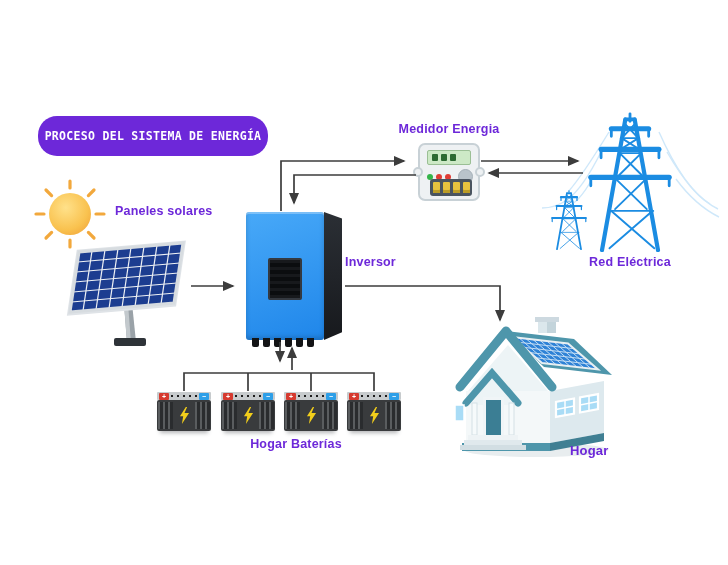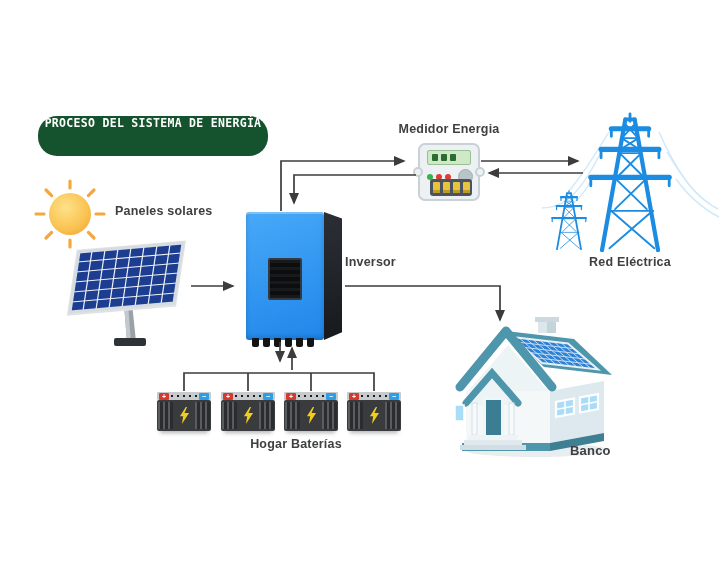--- a/index.html
+++ b/index.html
@@ -1,24 +1,24 @@
 <!DOCTYPE html>
 <html><head>
 <meta charset="utf-8">
 <style>
   html,body{margin:0;padding:0;background:#fff;}
   #canvas{position:relative;width:728px;height:565px;background:#ffffff;overflow:hidden;
           font-family:"Liberation Sans",sans-serif;}
-  .lbl{position:absolute;font-weight:bold;font-size:12.5px;color:#404040;letter-spacing:.2px;white-space:nowrap;}
+  .lbl{position:absolute;font-weight:bold;font-size:12.5px;color:#6d28d9;letter-spacing:.2px;white-space:nowrap;}
   .lbl.center{text-align:center;}
 
   
-  .title{position:absolute;left:38px;top:116px;width:230px;height:40px;background:#14532d;
+  .title{position:absolute;left:38px;top:116px;width:230px;height:40px;background:#6d28d9;
          color:#fff;font-family:"DejaVu Sans Mono","Liberation Mono",monospace;font-weight:bold;
-         font-size:11.5px;text-align:center;display:flex;flex-direction:row;justify-content:center;
+         font-size:11.5px;text-align:center;display:flex;flex-direction:column;justify-content:center;
          gap:2px;letter-spacing:.3px;border-radius:19px;}
 
   
   .inverter{position:absolute;left:246px;top:212px;width:96px;height:136px;}
   .inv-front{position:absolute;left:0;top:0;width:78px;height:128px;border-radius:3px;
              background:linear-gradient(160deg,#48a9f8,#1f86ea);
              box-shadow:inset 0 2px 0 rgba(255,255,255,.3), inset 0 -3px 5px rgba(0,0,0,.18);}
   .inv-side{position:absolute;left:78px;top:0;width:18px;height:128px;
             background:linear-gradient(#2b2f35,#17191d);
             clip-path:polygon(0 0,100% 5%,100% 94%,0 100%);}
@@ -295,21 +295,21 @@
       <svg class="bolt" viewBox="0 0 20 26">
         <polygon points="12,0 3,14 8,14 6,26 17,9 10,9 14,0" fill="#f2ce1b"></polygon>
         </svg>
     </div>
   </div>
 
   <div class="lbl" style="left:115px;top:204px">Paneles solares</div>
   <div class="lbl" style="left:345px;top:255px">Inversor</div>
   <div class="lbl center" style="left:394px;top:122px;width:110px">Medidor Energia</div>
   <div class="lbl center" style="left:576px;top:255px;width:108px">Red Eléctrica</div>
-  <div class="lbl" style="left:570px;top:443px;font-size:13px">Banco</div>
+  <div class="lbl" style="left:570px;top:443px;font-size:13px">Hogar</div>
   <div class="lbl center" style="left:240px;top:437px;width:112px">Hogar Baterías</div>
 
   <svg class="overlay" width="728" height="565" viewBox="0 0 728 565">
     <defs>
       <marker id="ah" orient="auto" markerWidth="7" markerHeight="6" refX="6" refY="3">
         <path d="M0,0 L7,3 L0,6 Z" fill="#3c3c3c"></path>
       </marker>
     </defs>
     <g fill="none" stroke="#3c3c3c" stroke-width="1.7">
       <path d="M191,286 H233" marker-end="url(#ah)"></path>

